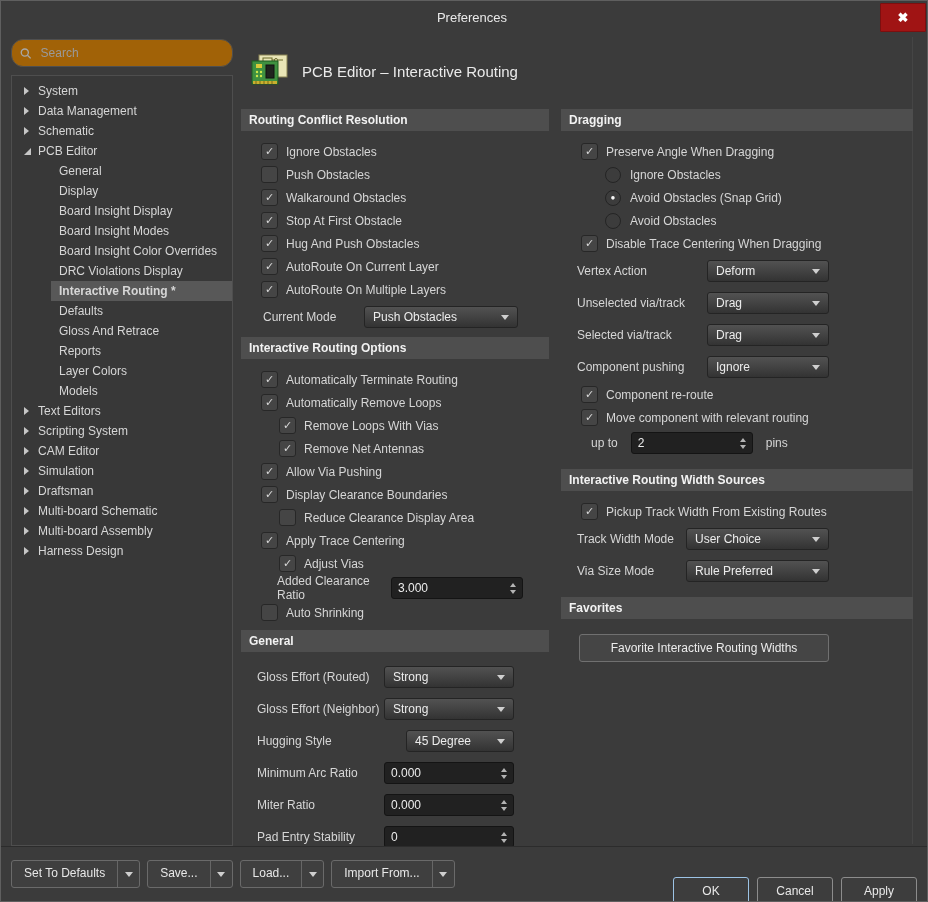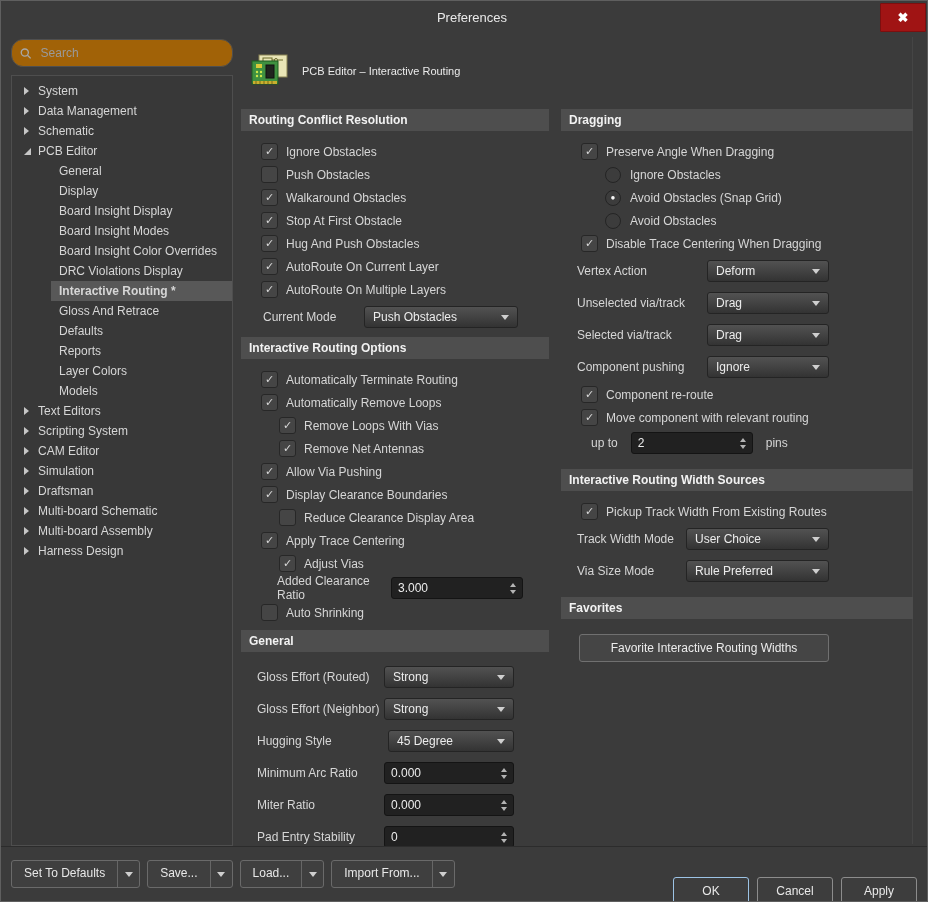--- a/index.html
+++ b/index.html
@@ -15,21 +15,21 @@
   .treepanel{margin-top:8px;flex:1;background:#383838;border:1px solid #4e4e4e;padding-top:5px;box-sizing:border-box;overflow:hidden;}
   .trow{height:20px;display:flex;align-items:center;color:#d4d4d4;cursor:pointer;}
   .trow .arrowbox{width:14px;margin-left:12px;display:flex;align-items:center;justify-content:flex-start;flex:none;}
   .tri-c{width:0;height:0;border-top:4px solid transparent;border-bottom:4px solid transparent;border-left:5px solid #c6c6c6;}
   .tri-e{width:0;height:0;border-left:7px solid transparent;border-bottom:7px solid #c6c6c6;}
   .trow.child{padding-left:47px;}
   .trow.sel{margin-left:39px;padding-left:8px;background:#585858;color:#ffffff;font-weight:bold;}
   
   .content{position:absolute;left:240px;top:36px;right:14px;bottom:57px;border-right:1px solid #454545;}
   .chead{display:flex;align-items:center;gap:13px;padding:14px 0 0 10px;height:40px;}
-  .ctitle{font-size:11px;color:#eaeaea;}
+  .ctitle{font-size:15px;color:#eaeaea;}
   .cols{position:absolute;top:72px;left:0;right:0;bottom:0;}
   .col-l{position:absolute;left:0;top:0;width:308px;}
   .col-r{position:absolute;left:320px;top:0;width:352px;}
   .secbar{height:22px;line-height:22px;background:#4e4e4e;color:#f2f2f2;font-weight:bold;padding-left:8px;margin-bottom:9px;}
   
   .cbrow{height:23px;display:flex;align-items:center;padding-left:20px;cursor:pointer;}
   .cbrow.ind1{padding-left:38px;}
   .cb{width:15px;height:15px;background:#454545;border:1px solid #272727;border-radius:3px;margin-right:8px;display:flex;align-items:center;justify-content:center;flex:none;}
   .mark{color:#dadada;font-size:11px;line-height:11px;}
   .lbl{color:#d6d6d6;}
@@ -123,24 +123,24 @@
       <div class="trow child">
           <span class="lbl">Board Insight Color Overrides</span>
         </div>
       <div class="trow child">
           <span class="lbl">DRC Violations Display</span>
         </div>
       <div class="trow sel">
           <span class="lbl">Interactive Routing *</span>
         </div>
       <div class="trow child">
+          <span class="lbl">Defaults</span>
+        </div>
+      <div class="trow child">
           <span class="lbl">Gloss And Retrace</span>
-        </div>
-      <div class="trow child">
-          <span class="lbl">Defaults</span>
         </div>
       <div class="trow child">
           <span class="lbl">Reports</span>
         </div>
       <div class="trow child">
           <span class="lbl">Layer Colors</span>
         </div>
       <div class="trow child">
           <span class="lbl">Models</span>
         </div>
@@ -364,21 +364,21 @@
         </div>
         <div class="rowsel" style="width:273px">
           <span class="lbl">Gloss Effort (Neighbor)</span>
           <div class="dd" style="width:130px">
               <span>Strong</span>
               <span class="tri-down"></span>
             </div>
         </div>
         <div class="rowsel" style="width:273px">
           <span class="lbl">Hugging Style</span>
-          <div class="dd" style="width:126px">
+          <div class="dd" style="width:108px">
               <span>45 Degree</span>
               <span class="tri-down"></span>
             </div>
         </div>
         <div class="rowsel" style="width:273px">
           <span class="lbl">Minimum Arc Ratio</span>
           <div class="spin" style="width:130px">
               <span>0.000</span>
               <span class="chev">
                 <span class="u"></span>

